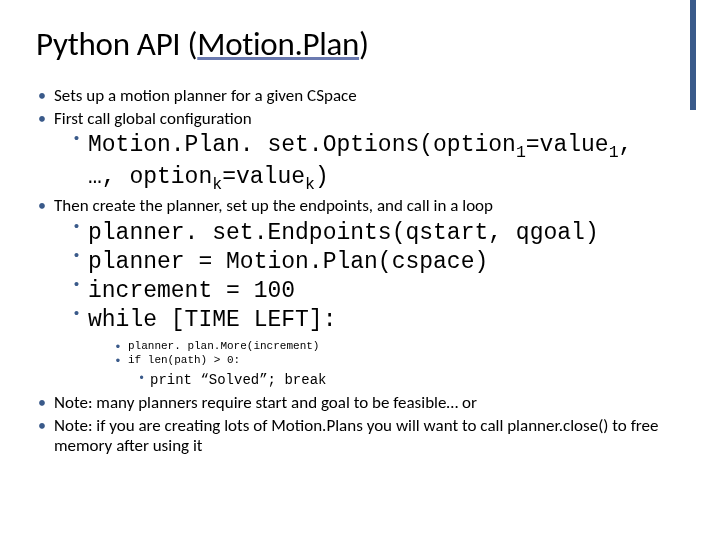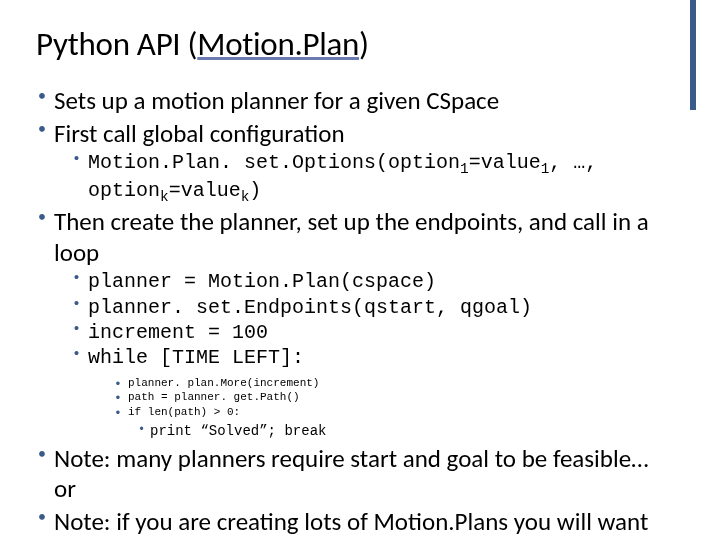--- a/index.html
+++ b/index.html
@@ -34,36 +34,36 @@
   .accent-bar {
     position: absolute;
     right: 24px;
     top: 0;
     width: 6px;
     height: 110px;
     background: #3a5a8a;
   }
   ul { list-style: none; }
   .lvl1 > li {
-    font-size: 25px;
+    font-size: 17px;
     line-height: 1.22;
     margin-bottom: 2px;
     padding-left: 18px;
     position: relative;
   }
   .lvl1 > li::before {
     content: "•";
     position: absolute;
     left: 2px;
     top: 0;
     color: #3a5a8a;
     font-size: 16px;
   }
   .lvl2 > li {
-    font-size: 20px;
+    font-size: 23px;
     line-height: 1.22;
     padding-left: 18px;
     position: relative;
     font-family: "Courier New", monospace;
     margin-bottom: 1px;
   }
   .lvl2 > li::before {
     content: "•";
     position: absolute;
     left: 2px;
@@ -128,29 +128,28 @@
       <li>
         <span>Motion.Plan. set.Options(option</span><span class="sub">1</span><span>=value</span><span class="sub">1</span><span>, …, option</span><span class="sub">k</span><span>=value</span><span class="sub">k</span><span>)</span>
       </li>
     </ul>
 
     <ul class="lvl1">
       <li><span>Then create the planner, set up the endpoints, and call in a loop</span></li>
     </ul>
 
     <ul class="lvl2 indent-l2">
+      <li><span>planner. set.Endpoints(qstart, qgoal)</span></li>
       <li><span>planner = Motion.Plan(cspace)</span></li>
-      <li><span>planner. set.Endpoints(qstart, qgoal)</span></li>
       <li><span>increment = 100</span></li>
       <li><span>while [TIME LEFT]:</span></li>
     </ul>
 
     <ul class="lvl3 indent-l3">
       <li><span>planner. plan.More(increment)</span></li>
-      <li><span>path = planner. get.Path()</span></li>
       <li><span>if len(path) &gt; 0:</span></li>
     </ul>
 
     <ul class="lvl4 indent-l4">
       <li><span>print “Solved”; break</span></li>
     </ul>
 
     <ul class="lvl1">
       <li><span>Note: many planners require start and goal to be feasible… or</span></li>
       <li><span>Note: if you are creating lots of Motion.Plans you will want to call planner.close() to free memory after using it</span></li>

